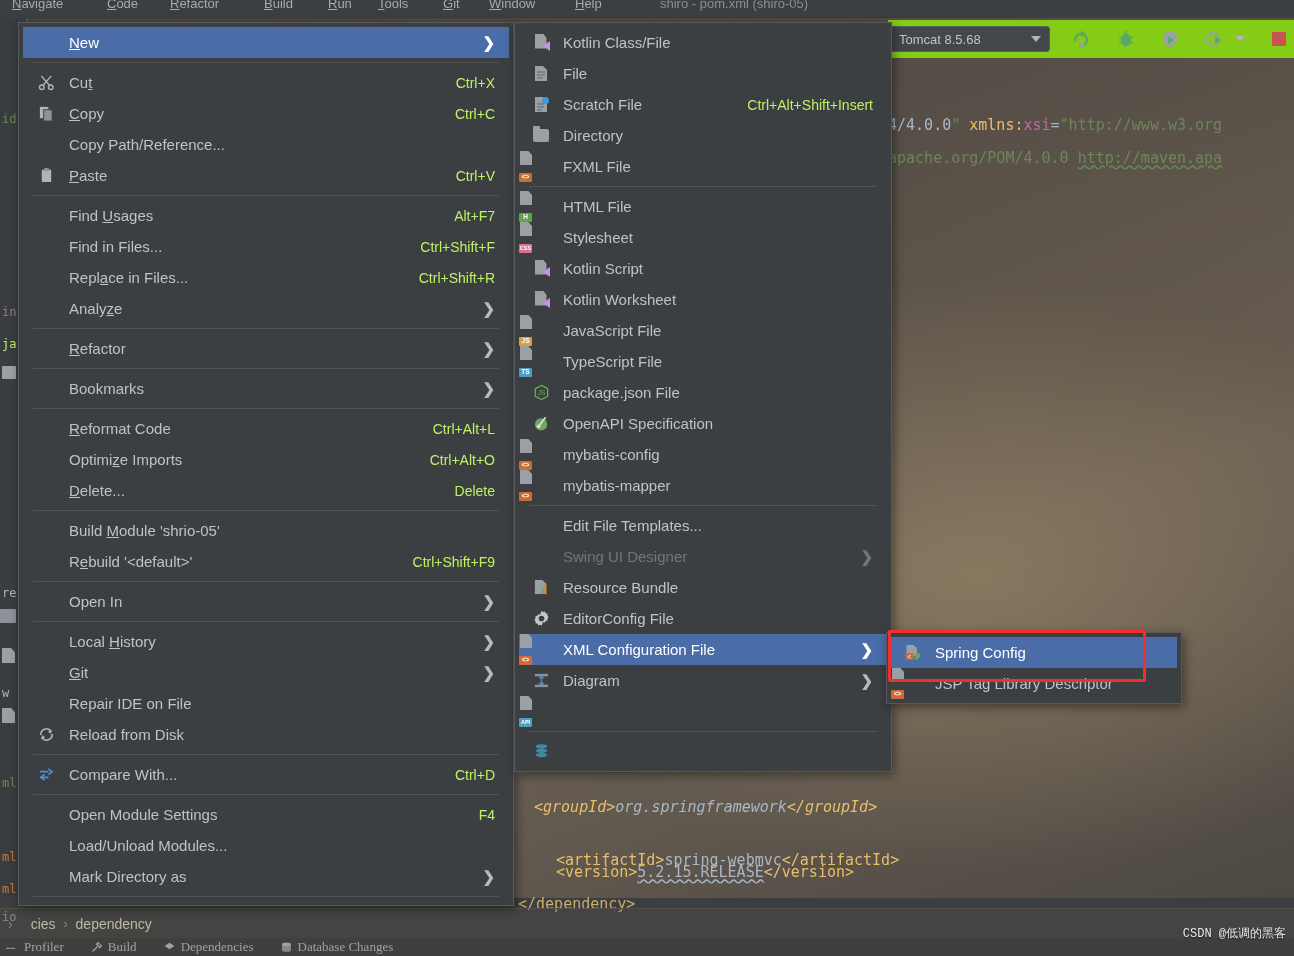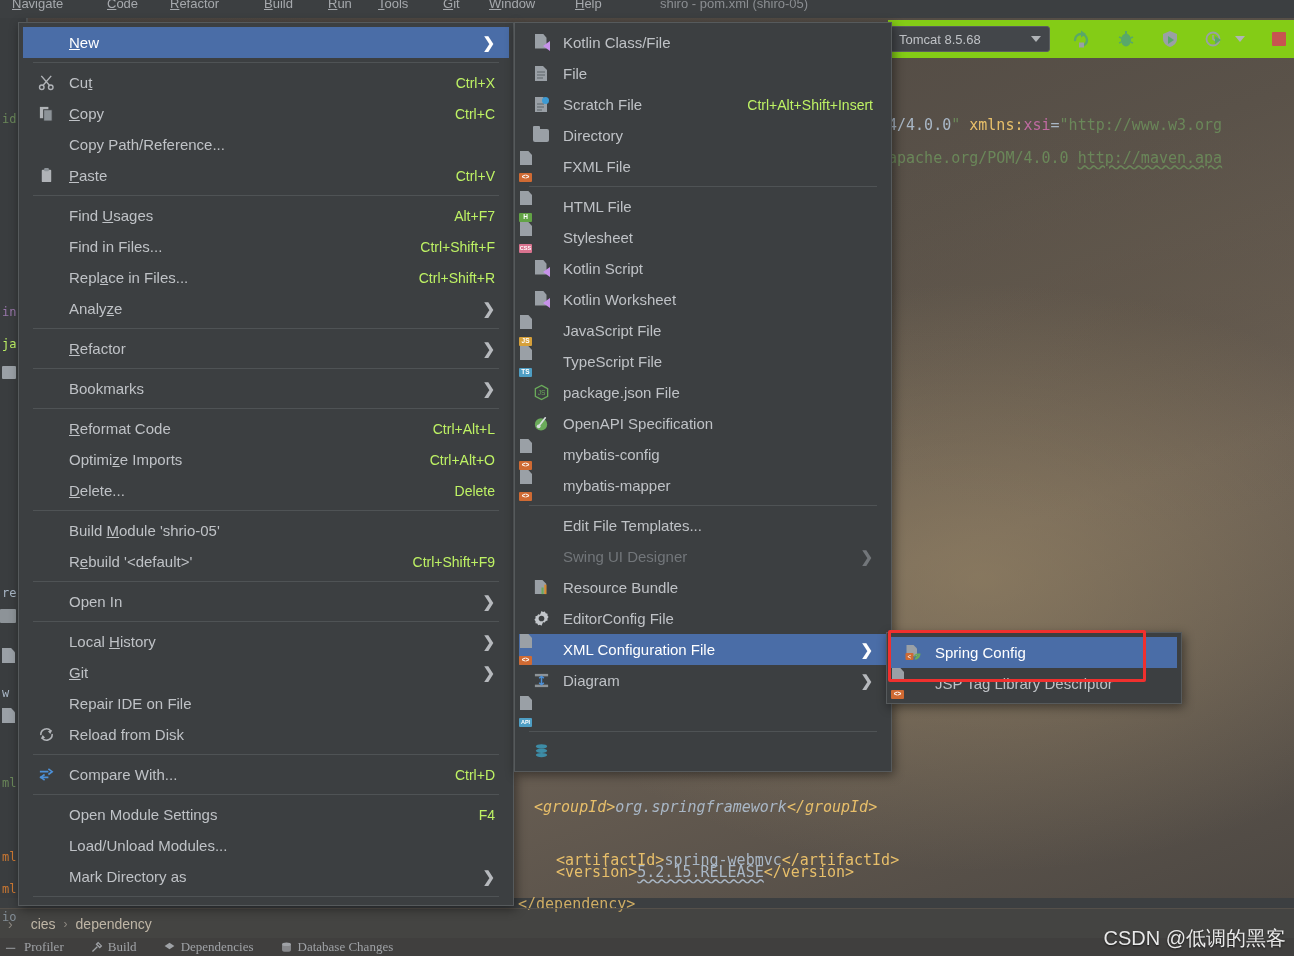--- a/index.html
+++ b/index.html
@@ -110,22 +110,22 @@
   .statusbar {
     position: absolute; left: 0; top: 938px; width: 1294px; height: 18px;
     display: flex; align-items: center; color: #9fa2a6; font-size: 13px;
     overflow: hidden;
     background: rgba(70,64,58,0.4);
   }
   .sb-item { display: flex; align-items: center; gap: 5px; margin-right: 26px; font-family: Liberation Serif, serif; }
 
   .watermark {
     position: absolute; right: 8px; top: 925px;
-    color: #e8e8e8; font-size: 20px;
-    font-family: Liberation Sans, sans-serif;
+    color: #e8e8e8; font-size: 12px;
+    font-family: Liberation Mono, monospace;
     text-shadow: 0 1px 2px rgba(0,0,0,.6);
   }
 
   
   .menu {
     position: absolute;
     background: #3c3f41;
     border: 1px solid #565a5c;
     box-shadow: 2px 3px 10px rgba(0,0,0,0.45);
     padding: 4px 4px;

